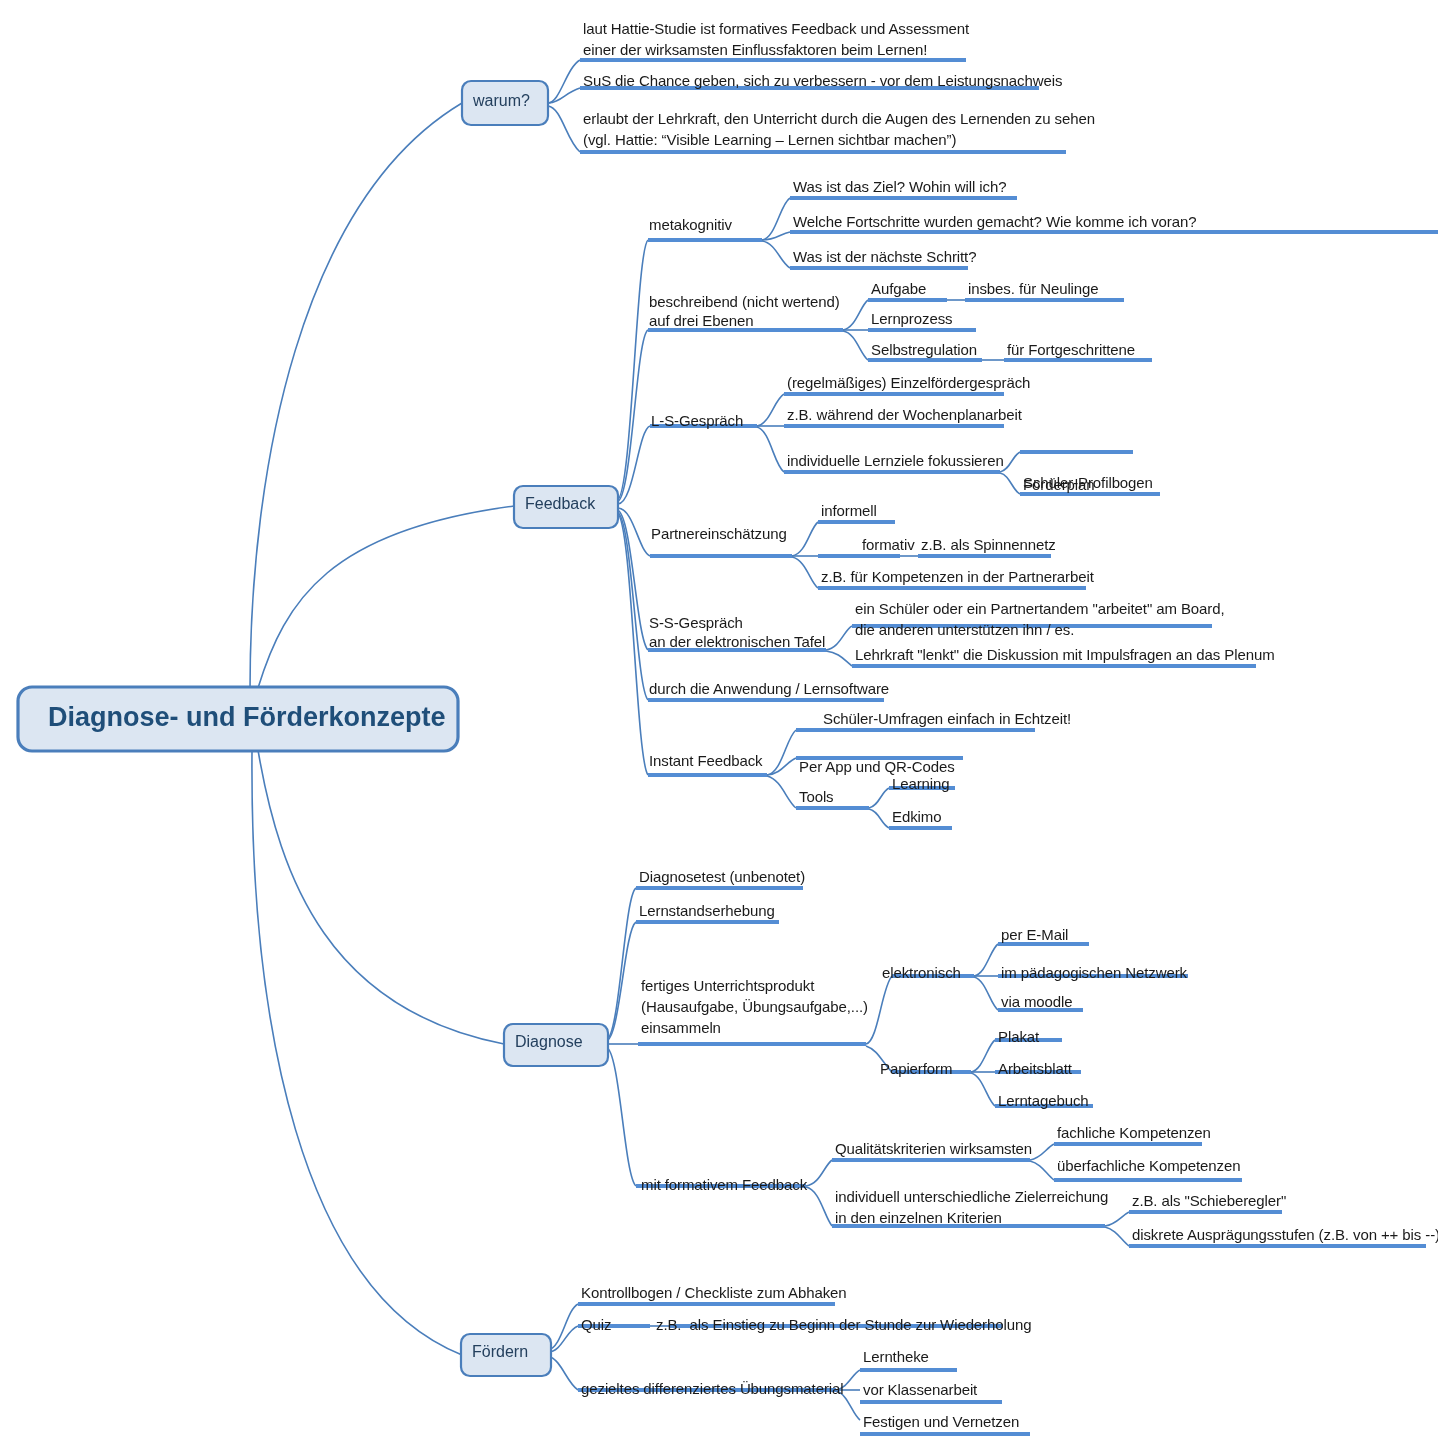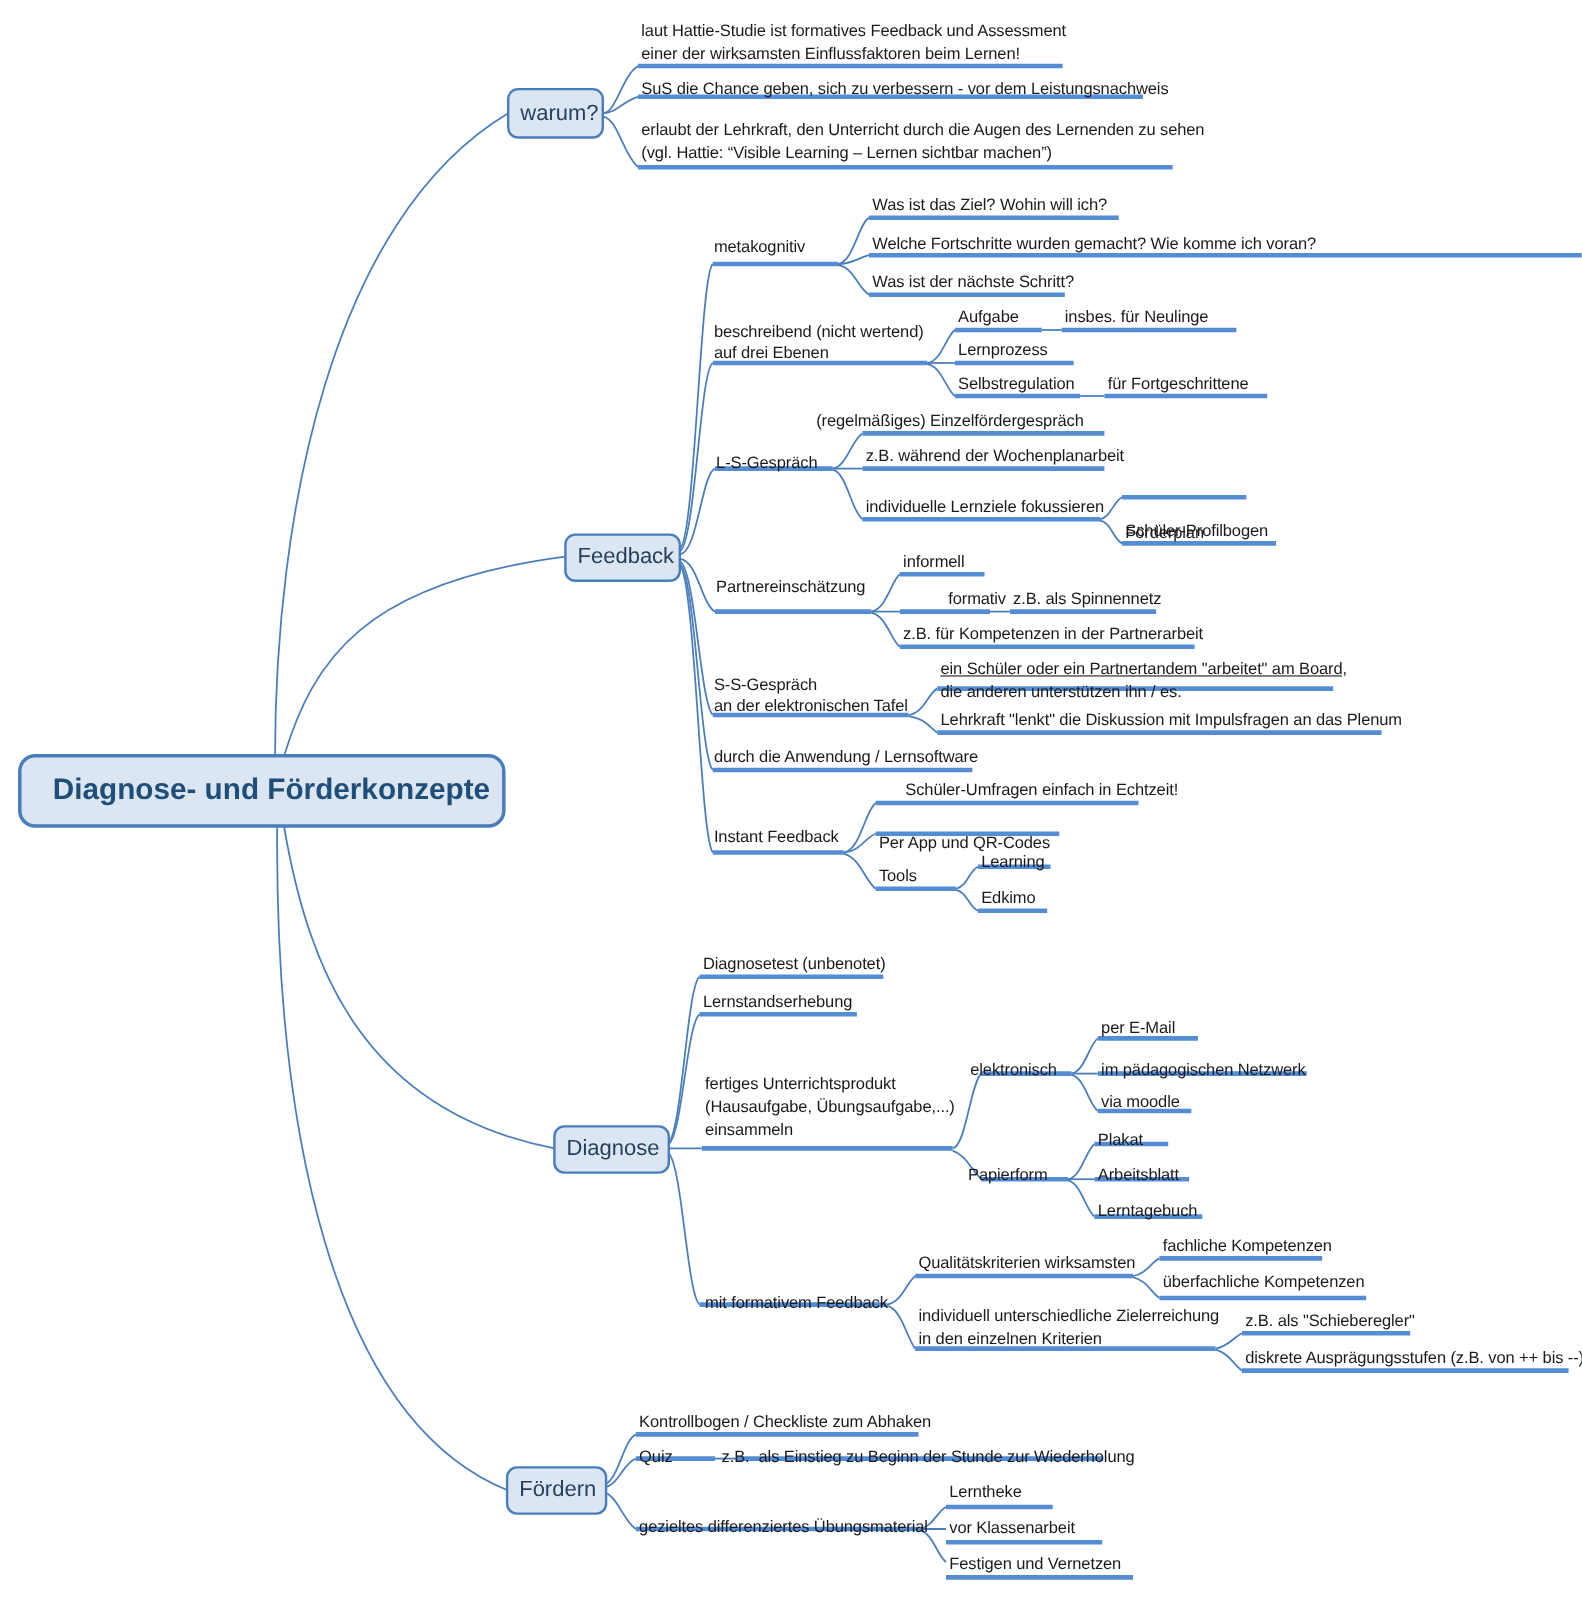--- a/index.html
+++ b/index.html
@@ -18,21 +18,21 @@
   .lbl{
     position:absolute;
     font-size:15px;
     line-height:21px;
     color:#1a1a1a;
     white-space:pre;
     letter-spacing:-0.1px;
   }
   .node-txt{
     position:absolute;
-    font-size:20px;
+    font-size:16px;
     color:#24405e;
     white-space:nowrap;
   }
   .center-txt{
     position:absolute;
     font-size:27px;
     font-weight:bold;
     color:#1F4E79;
     white-space:nowrap;
   }
@@ -228,32 +228,32 @@
 <div class="lbl" style="left:793px;top:176px;">Was ist das Ziel? Wohin will ich?</div>
 <div class="lbl" style="left:793px;top:211px;">Welche Fortschritte wurden gemacht? Wie komme ich voran?</div>
 <div class="lbl" style="left:793px;top:246px;">Was ist der nächste Schritt?</div>
 
 <div class="lbl" style="left:871px;top:278px;">Aufgabe</div>
 <div class="lbl" style="left:968px;top:278px;">insbes. für Neulinge</div>
 <div class="lbl" style="left:871px;top:308px;">Lernprozess</div>
 <div class="lbl" style="left:871px;top:339px;">Selbstregulation</div>
 <div class="lbl" style="left:1007px;top:339px;">für Fortgeschrittene</div>
 
-<div class="lbl" style="left:742px;top:372px;">(regelmäßiges) Einzelfördergespräch</div>
+<div class="lbl" style="left:787px;top:372px;">(regelmäßiges) Einzelfördergespräch</div>
 <div class="lbl" style="left:787px;top:404px;">z.B. während der Wochenplanarbeit</div>
 <div class="lbl" style="left:787px;top:450px;">individuelle Lernziele fokussieren</div>
 <div class="lbl" style="left:1023px;top:430px;margin-top:44px;">Förderplan</div>
 <div class="lbl" style="left:1023px;top:472px;">Schüler-Profilbogen</div>
 
 <div class="lbl" style="left:821px;top:500px;">informell</div>
 <div class="lbl" style="left:862px;top:534px;">formativ</div>
 <div class="lbl" style="left:921px;top:534px;">z.B. als Spinnennetz</div>
 <div class="lbl" style="left:821px;top:566px;">z.B. für Kompetenzen in der Partnerarbeit</div>
 
-<div class="lbl" style="left:855px;top:598px;text-decoration:underline;">ein Schüler oder ein Partnertandem "arbeitet" am Board,</div>
+<div class="lbl" style="left:855px;top:598px;">ein Schüler oder ein Partnertandem "arbeitet" am Board,</div>
 <div class="lbl" style="left:855px;top:619px;">die anderen unterstützen ihn / es.</div>
 <div class="lbl" style="left:855px;top:644px;">Lehrkraft "lenkt" die Diskussion mit Impulsfragen an das Plenum</div>
 
 <div class="lbl" style="left:807px;top:708px;margin-left:16px;">Schüler-Umfragen einfach in Echtzeit!</div>
 <div class="lbl" style="left:799px;top:743px;margin-top:13px;">Per App und QR-Codes</div>
 <div class="lbl" style="left:799px;top:786px;">Tools</div>
 <div class="lbl" style="left:892px;top:773px;">Learning</div>
 <div class="lbl" style="left:892px;top:806px;">Edkimo</div>
 
 <div class="lbl" style="left:639px;top:866px;">Diagnosetest (unbenotet)</div>

